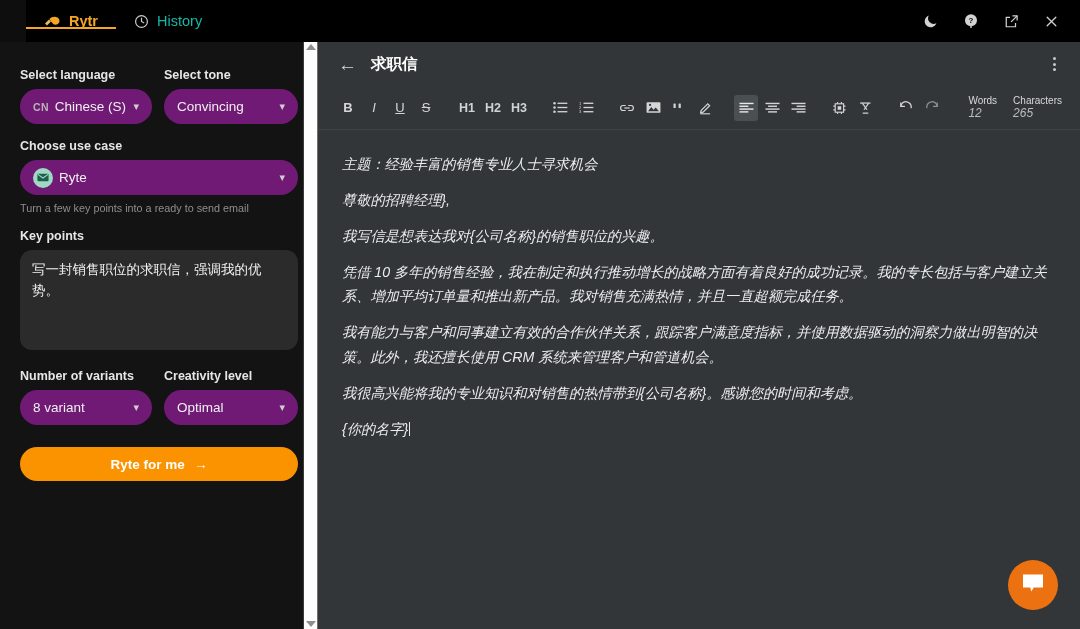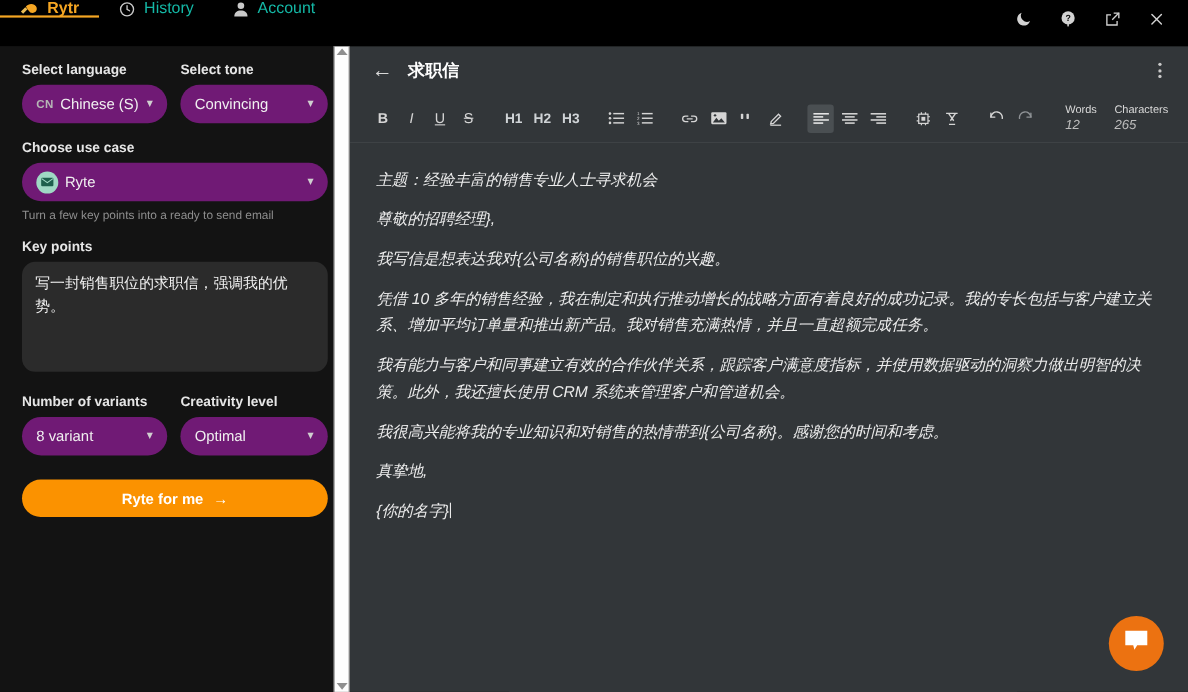--- a/index.html
+++ b/index.html
@@ -6,22 +6,22 @@
   html, body {
     width: 1080px; height: 629px;
     background: #0e0e0e;
     font-family: "Liberation Sans", "DejaVu Sans", sans-serif;
     overflow: hidden;
   }
   .app { position: relative; width: 1080px; height: 629px; display: flex; flex-direction: column; }
 
   
   .topbar {
-    height: 42px; background: #000000; display: flex; align-items: flex-start;
-    flex: 0 0 42px; position: relative;
+    height: 42px; background: #000000; display: flex; align-items: center;
+    flex: 0 0 42px; position: relative; margin-left: 26px;
   }
   .tab {
     display: flex; align-items: center; gap: 8px;
     padding: 0 18px; color: #14b8a6; font-size: 14.5px;
     cursor: pointer; position: relative;
   }
   .tab.active { color: #f5a623; font-weight: bold; }
   .tab.active::after {
     content: ""; position: absolute; left: 0; right: 0; bottom: 0;
     height: 2.5px; background: #f5a623;
@@ -33,21 +33,21 @@
     width: 34px; height: 34px; display: flex; align-items: center; justify-content: center;
     color: #d2d2d2; cursor: pointer; border-radius: 4px;
   }
 
   
   .body { flex: 1; display: flex; min-height: 0; background: #0e0e0e; }
 
   
   .sidebar {
     width: 318px; flex: 0 0 318px; background: #131313;
-    padding: 14px 20px 10px 20px; overflow: hidden; position: relative;
+    padding: 26px 20px 10px 20px; overflow: hidden; position: relative;
   }
   .lbl { color: #e6e6e6; font-size: 12.5px; font-weight: bold; margin-bottom: 7px; }
   .row2 { display: flex; gap: 12px; }
   .col { display: flex; flex-direction: column; }
   .col.lang { width: 132px; }
   .col.tone { flex: 1; }
   .select {
     background: #701a75; border-radius: 22px; height: 35px;
     display: flex; align-items: center; padding: 0 13px; gap: 6px;
     color: #f0f0f0; font-size: 13.5px; cursor: pointer; position: relative;
@@ -157,29 +157,20 @@
     <div class="tab">
       <span class="ic">
         <svg width="15" height="15" viewBox="0 0 16 16" fill="none" stroke="#c9c9c9" stroke-width="1.3">
           <circle cx="8" cy="8" r="6.3"></circle>
             <path d="M8 4.5 V8 L10.4 9.4" stroke-linecap="round"></path>
         </svg>
       </span>
       <span>History</span>
     </div>
 
-    <div class="tab">
-      <span class="ic">
-        <svg width="14" height="15" viewBox="0 0 14 15">
-          <circle cx="7" cy="4.2" r="3" fill="#c9c9c9"></circle>
-          <path d="M1 14 C1 10.4 3.7 8.6 7 8.6 C10.3 8.6 13 10.4 13 14 Z" fill="#c9c9c9"></path>
-        </svg>
-      </span>
-      <span>Account</span>
-    </div>
 
     <div class="topbar-spacer"></div>
 
     <div class="winbtns">
       <div class="winbtn">
         <svg width="16" height="16" viewBox="0 0 16 16">
           <path d="M13.4 10.2 A5.6 5.6 0 0 1 5.8 2.6 A6 6 0 1 0 13.4 10.2 Z" fill="#d2d2d2"></path>
         </svg>
       </div>
       <div class="winbtn">
@@ -424,21 +415,20 @@
         </div>
       </div>
 
       <div class="doc">
         <p>主题：经验丰富的销售专业人士寻求机会</p>
         <p>尊敬的招聘经理},</p>
         <p>我写信是想表达我对{公司名称}的销售职位的兴趣。</p>
         <p>凭借 10 多年的销售经验，我在制定和执行推动增长的战略方面有着良好的成功记录。我的专长包括与客户建立关系、增加平均订单量和推出新产品。我对销售充满热情，并且一直超额完成任务。</p>
         <p>我有能力与客户和同事建立有效的合作伙伴关系，跟踪客户满意度指标，并使用数据驱动的洞察力做出明智的决策。此外，我还擅长使用 CRM 系统来管理客户和管道机会。</p>
         <p>我很高兴能将我的专业知识和对销售的热情带到{公司名称}。感谢您的时间和考虑。</p>
-        <p>真挚地,</p>
         <p class="cursor">{你的名字}</p>
       </div>
 
       <div class="fab">
         <span>
           <svg width="24" height="21" viewBox="0 0 24 21">
             <path d="M2 1.5 H22 V14.5 H12.8 L10.3 18.6 L9.2 14.5 H2 Z" fill="#ffffff"></path>
           </svg>
         </span>
       </div>

